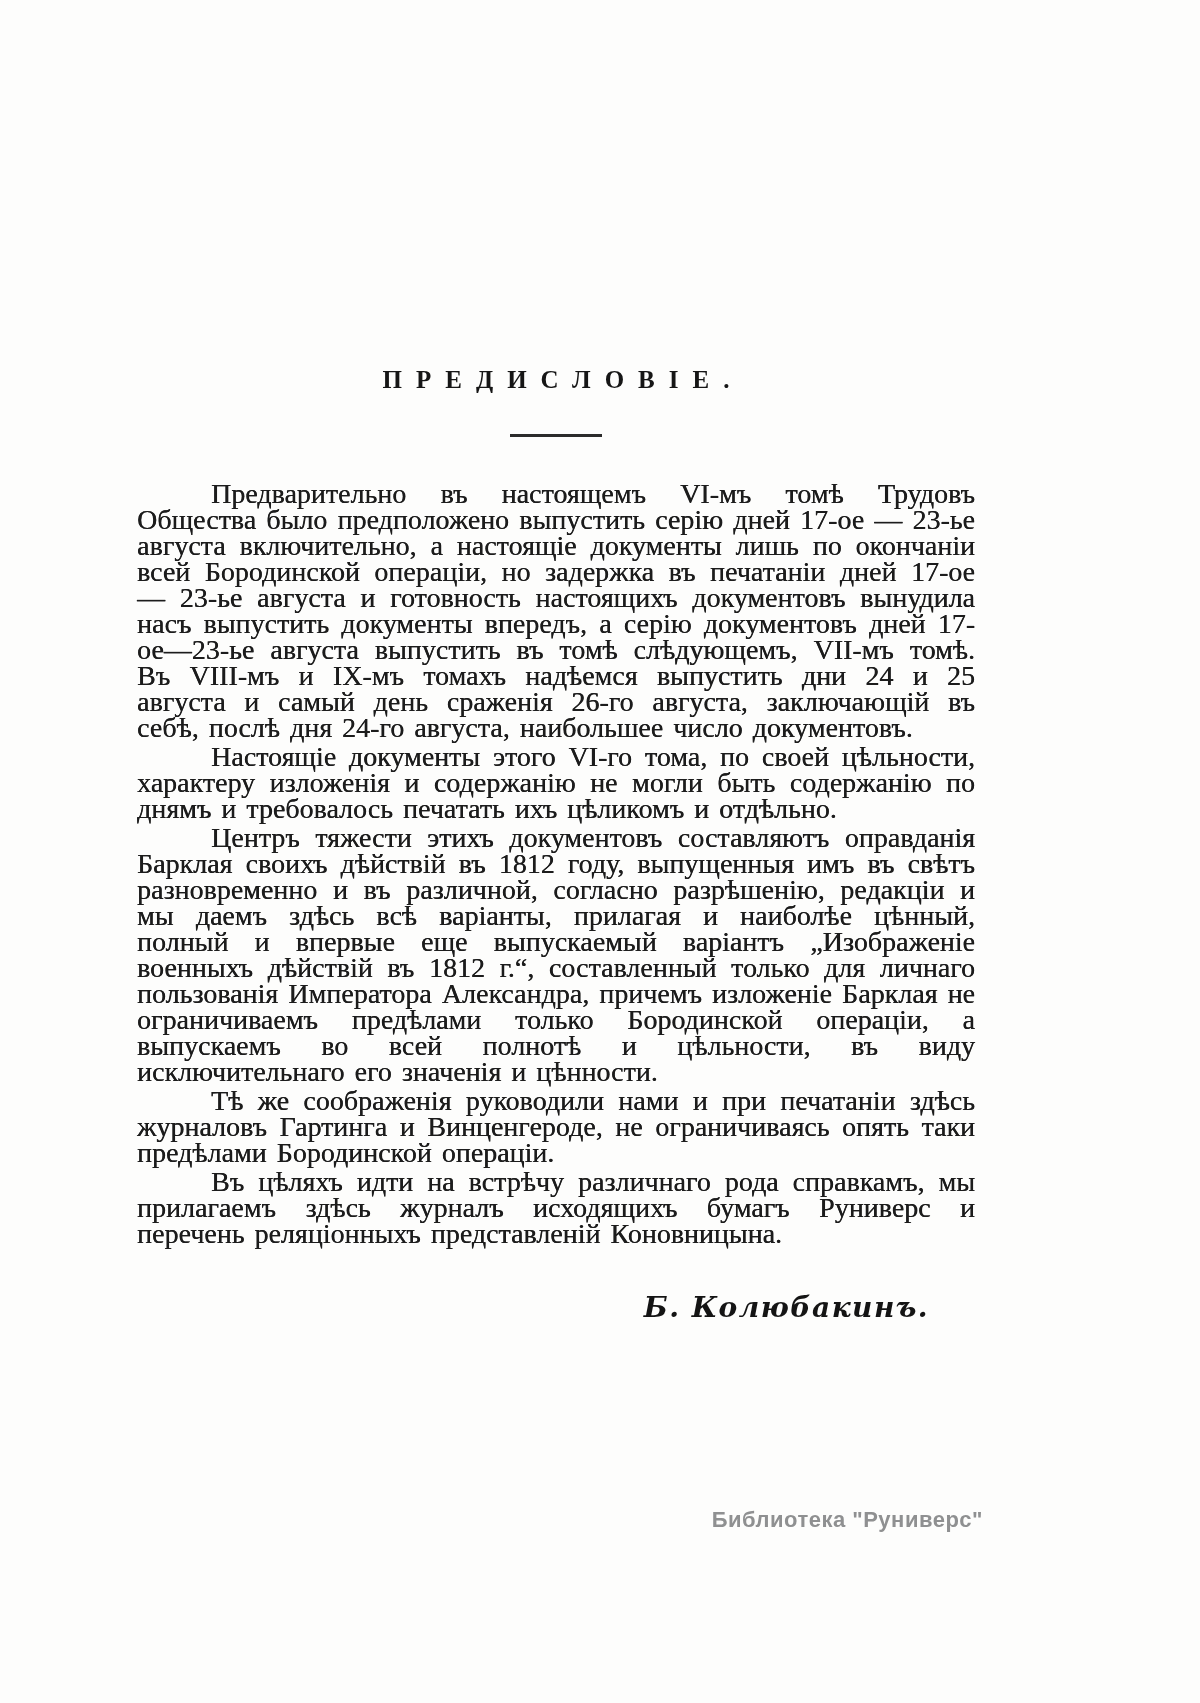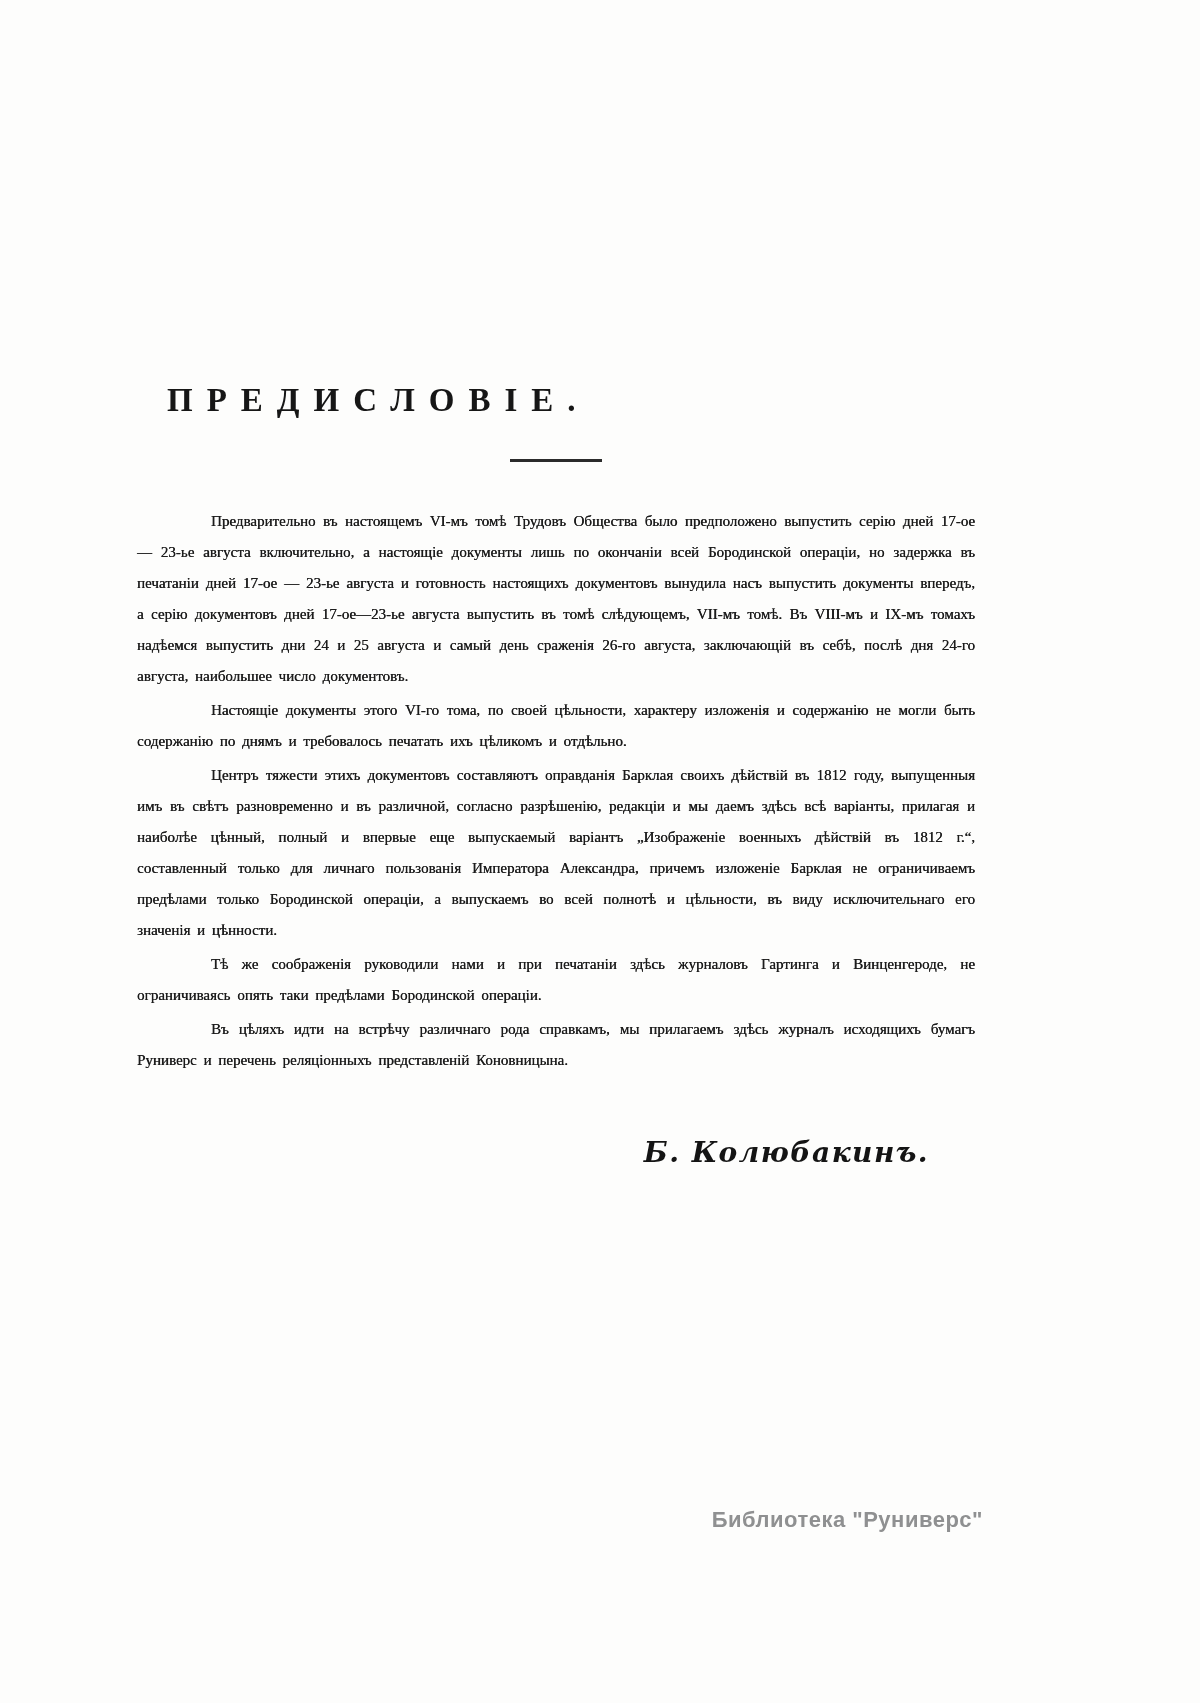--- a/index.html
+++ b/index.html
@@ -17,45 +17,46 @@
     color: #1c1c1c;
     overflow: hidden;
   }
   .content {
     position: absolute;
     left: 137px;
     top: 366px;
     width: 838px;
   }
   .doc-title {
-    font-size: 33px;
+    text-align: center;
+    font-size: 25px;
     font-weight: bold;
     letter-spacing: 14px;
     text-indent: 14px; 
     color: #161616;
-    margin: 16px;
+    margin: 0;
   }
   .title-rule {
     width: 92px;
     height: 0;
     border: none;
     border-top: 3px solid #2b2b2b;
     margin: 40px auto 44px auto;
   }
   .para {
-    font-size: 15px;
-    line-height: 31px;
+    font-size: 28px;
+    line-height: 26px;
     text-align: justify;
     text-indent: 74px;
     margin: 0 0 3px 0;
     word-spacing: 3px;
     text-shadow: 0.3px 0 0 #1c1c1c; 
   }
   .signature {
-    margin-top: 60px;
+    margin-top: 44px;
     padding-right: 46px;
     text-align: right;
     font-family: "DejaVu Serif", serif;
     font-style: italic;
     font-weight: bold;
     font-size: 28px;
     letter-spacing: 1.5px;
     color: #141414;
   }
   .watermark {

